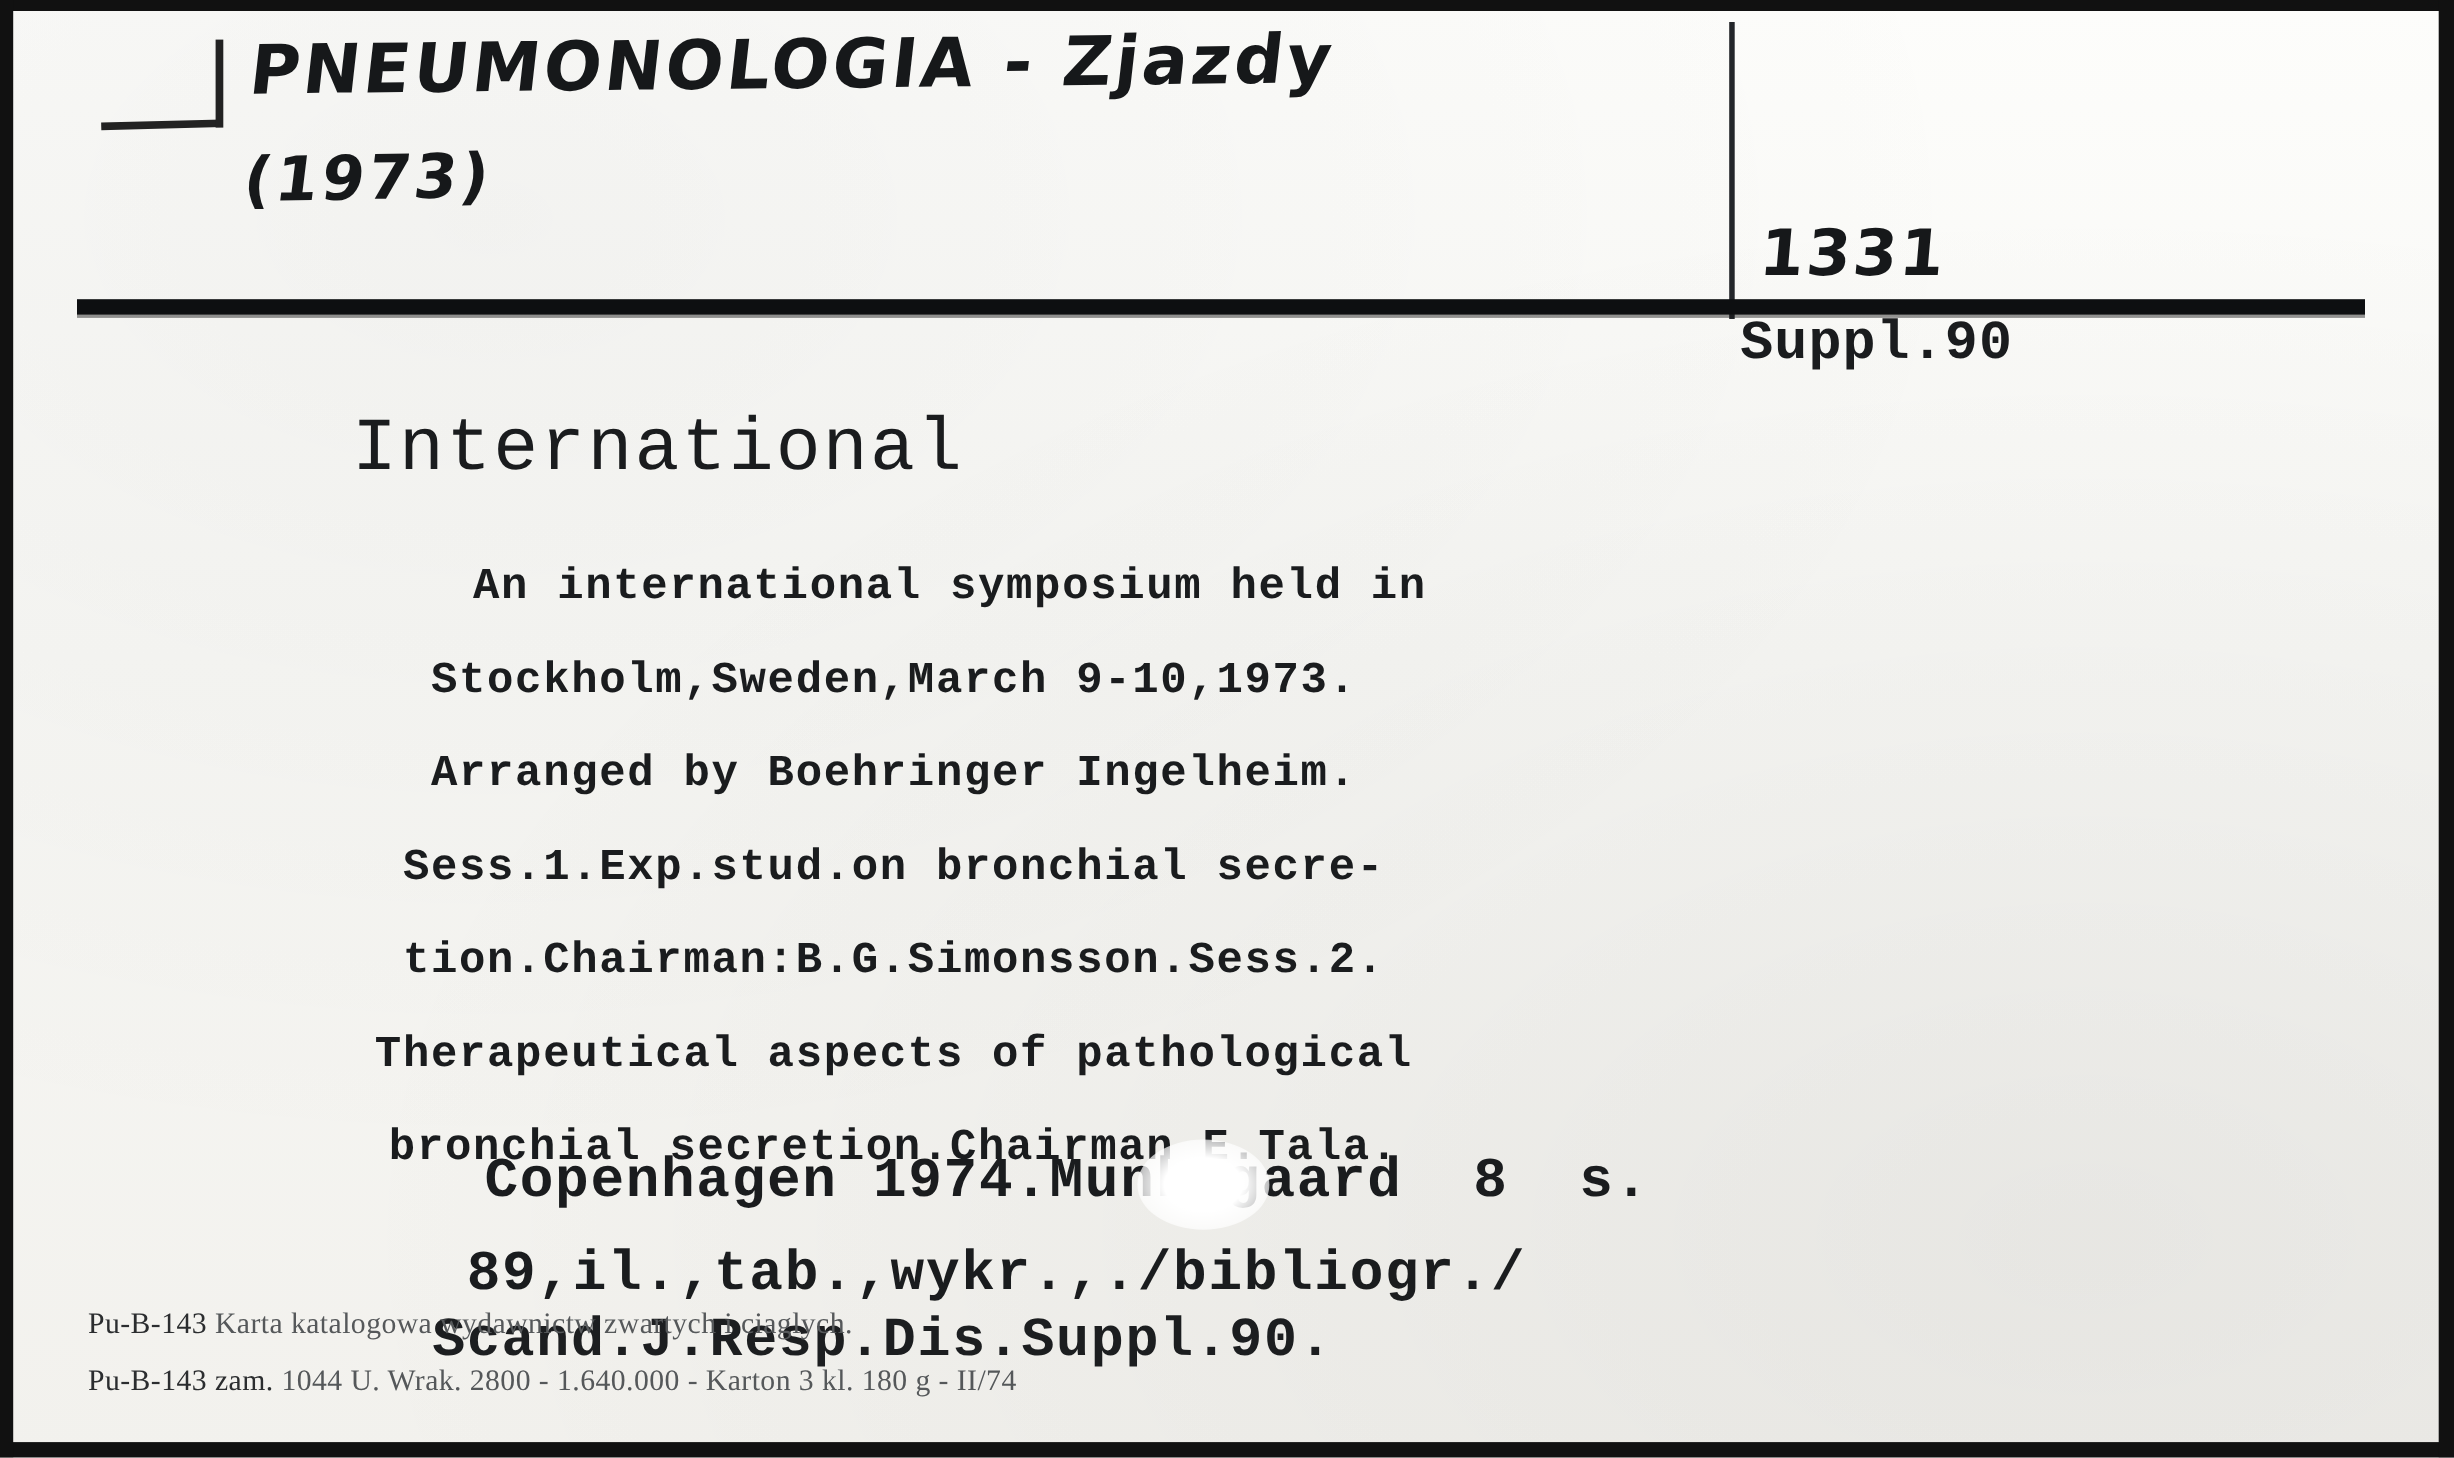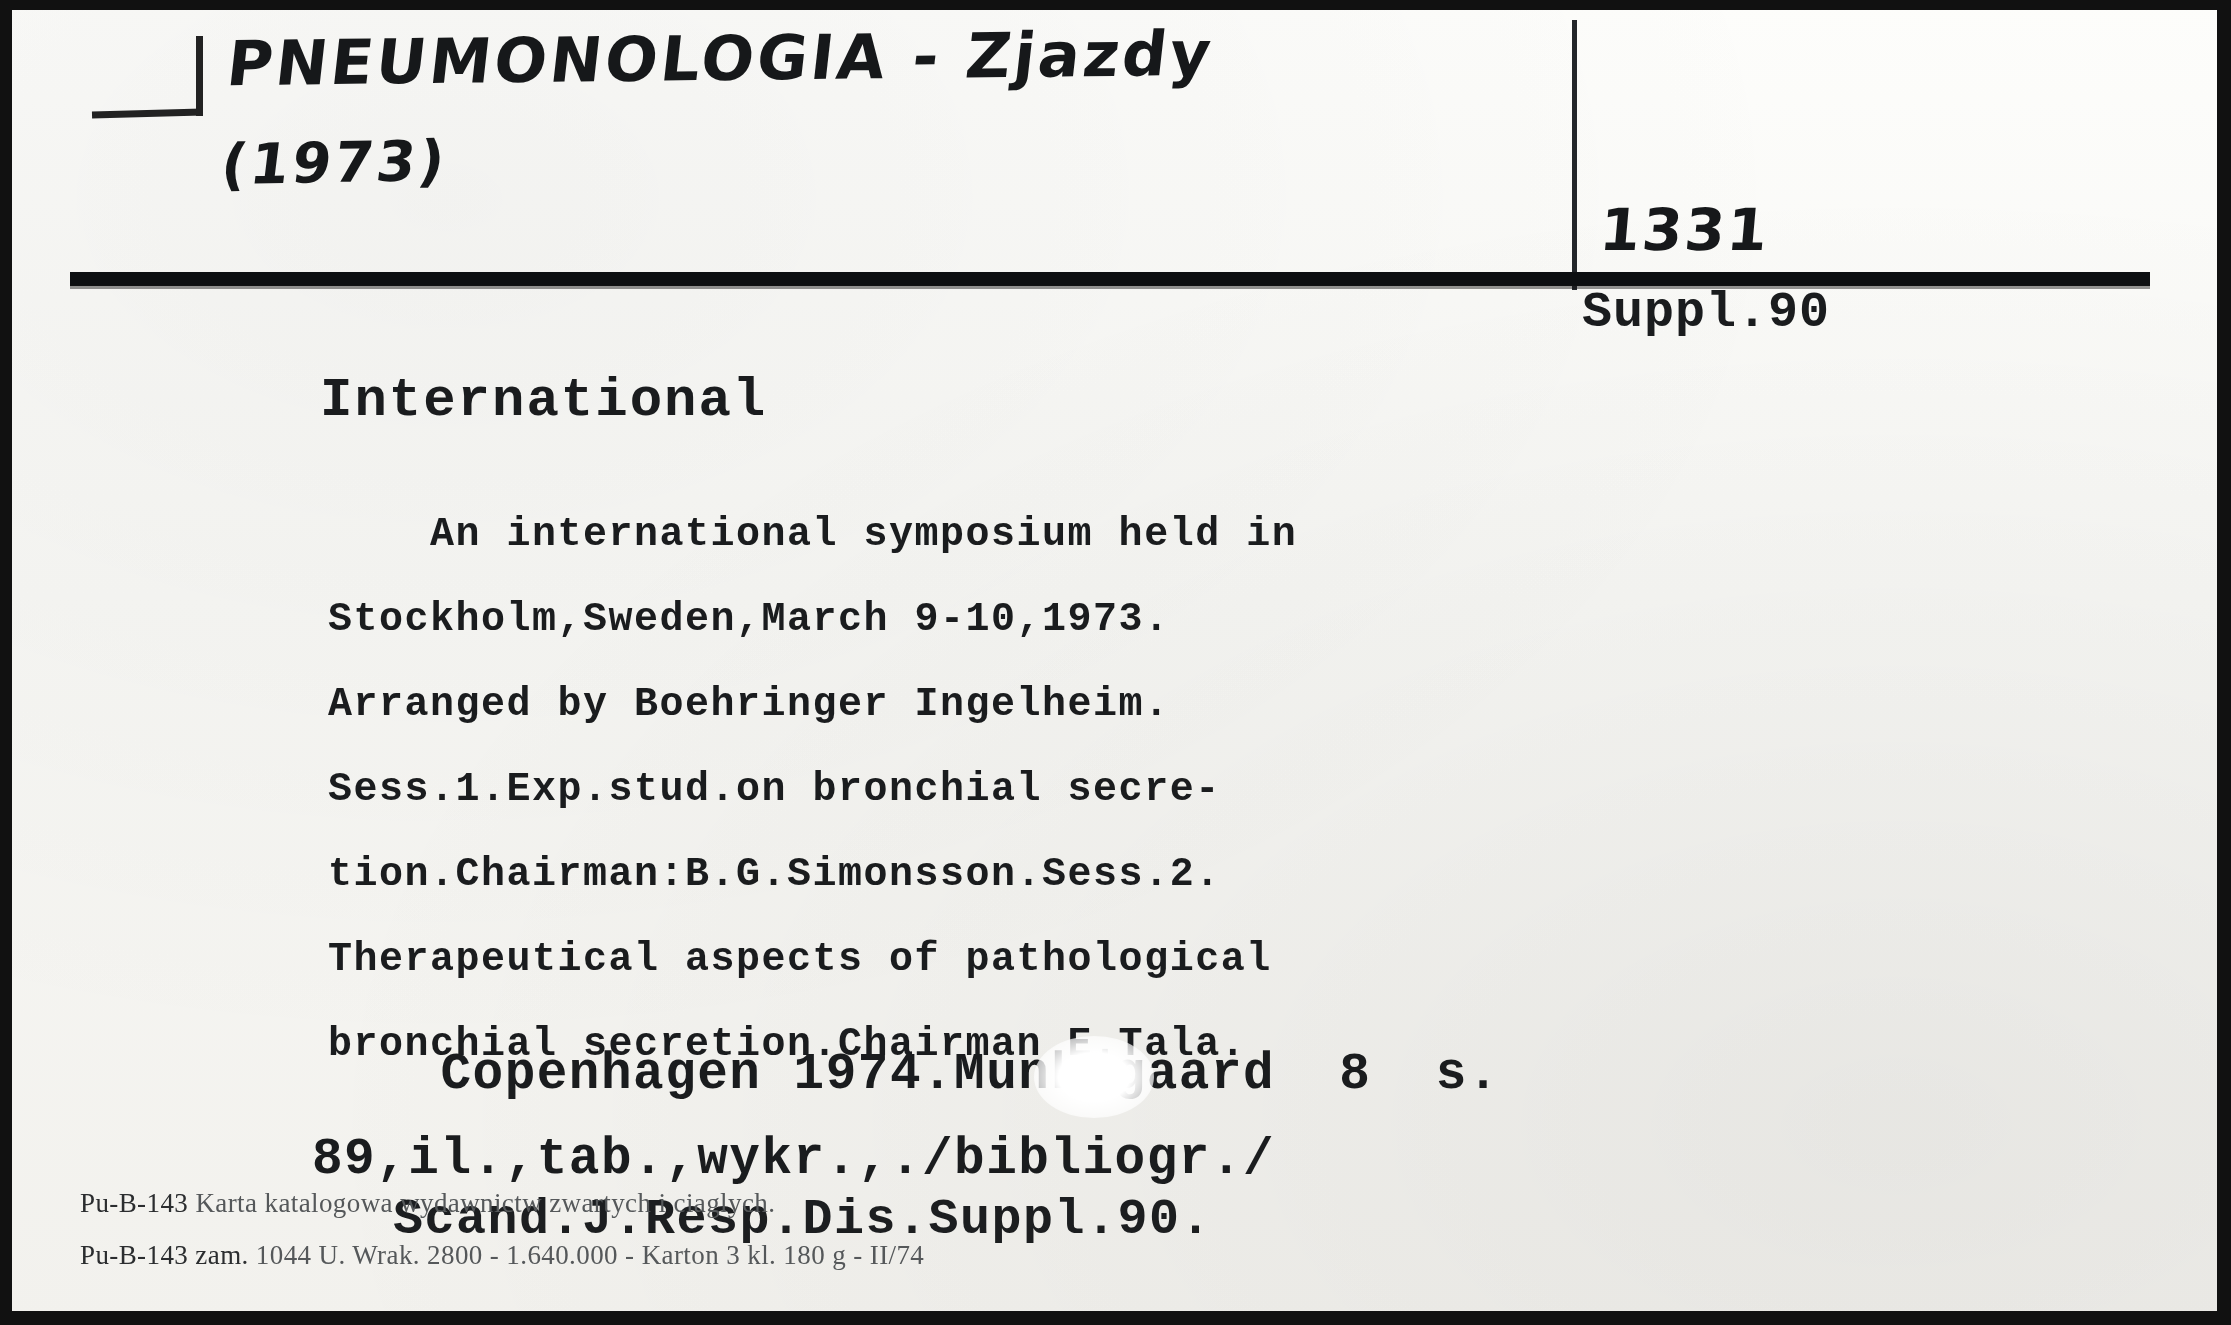--- a/index.html
+++ b/index.html
@@ -126,34 +126,35 @@
     background: rgba(20,20,20,0.45);
   }
 
   
   .type {
     position: absolute;
     font-family: "Liberation Mono", monospace;
     color: #1a1c1e;
     white-space: pre;
     letter-spacing: 1px;
+    text-align: center;
   }
 
   #type-suppl {
     left: 1582px;
     top: 284px;
     font-size: 50px;
     font-weight: 700;
   }
 
   #type-title {
     left: 320px;
     top: 370px;
-    font-size: 54px;
-    font-weight: 700;
+    font-size: 68px;
+    font-weight: 400;
     letter-spacing: 2px;
   }
 
   #type-block {
     left: 328px;
     top: 492px;
     font-size: 40px;
     line-height: 85px;
     font-weight: 700;
     letter-spacing: 1.5px;

